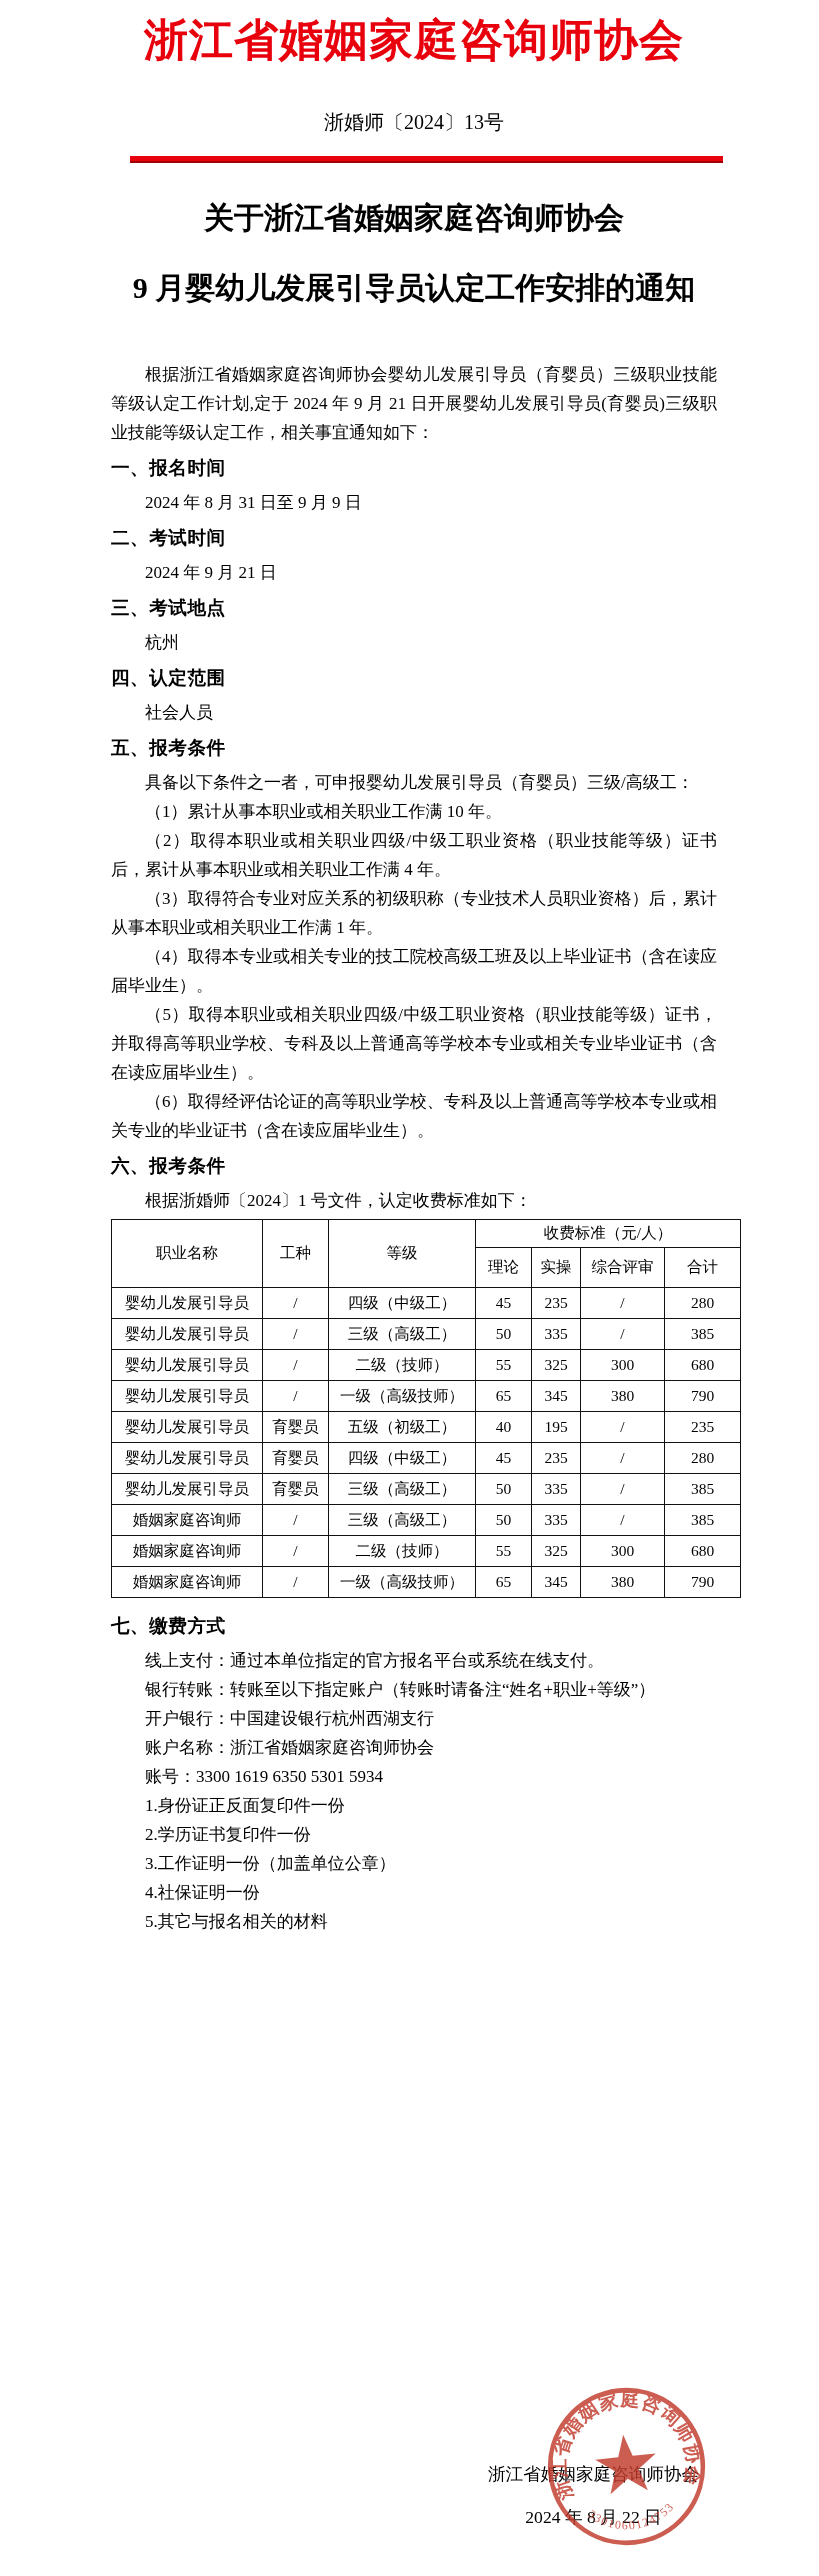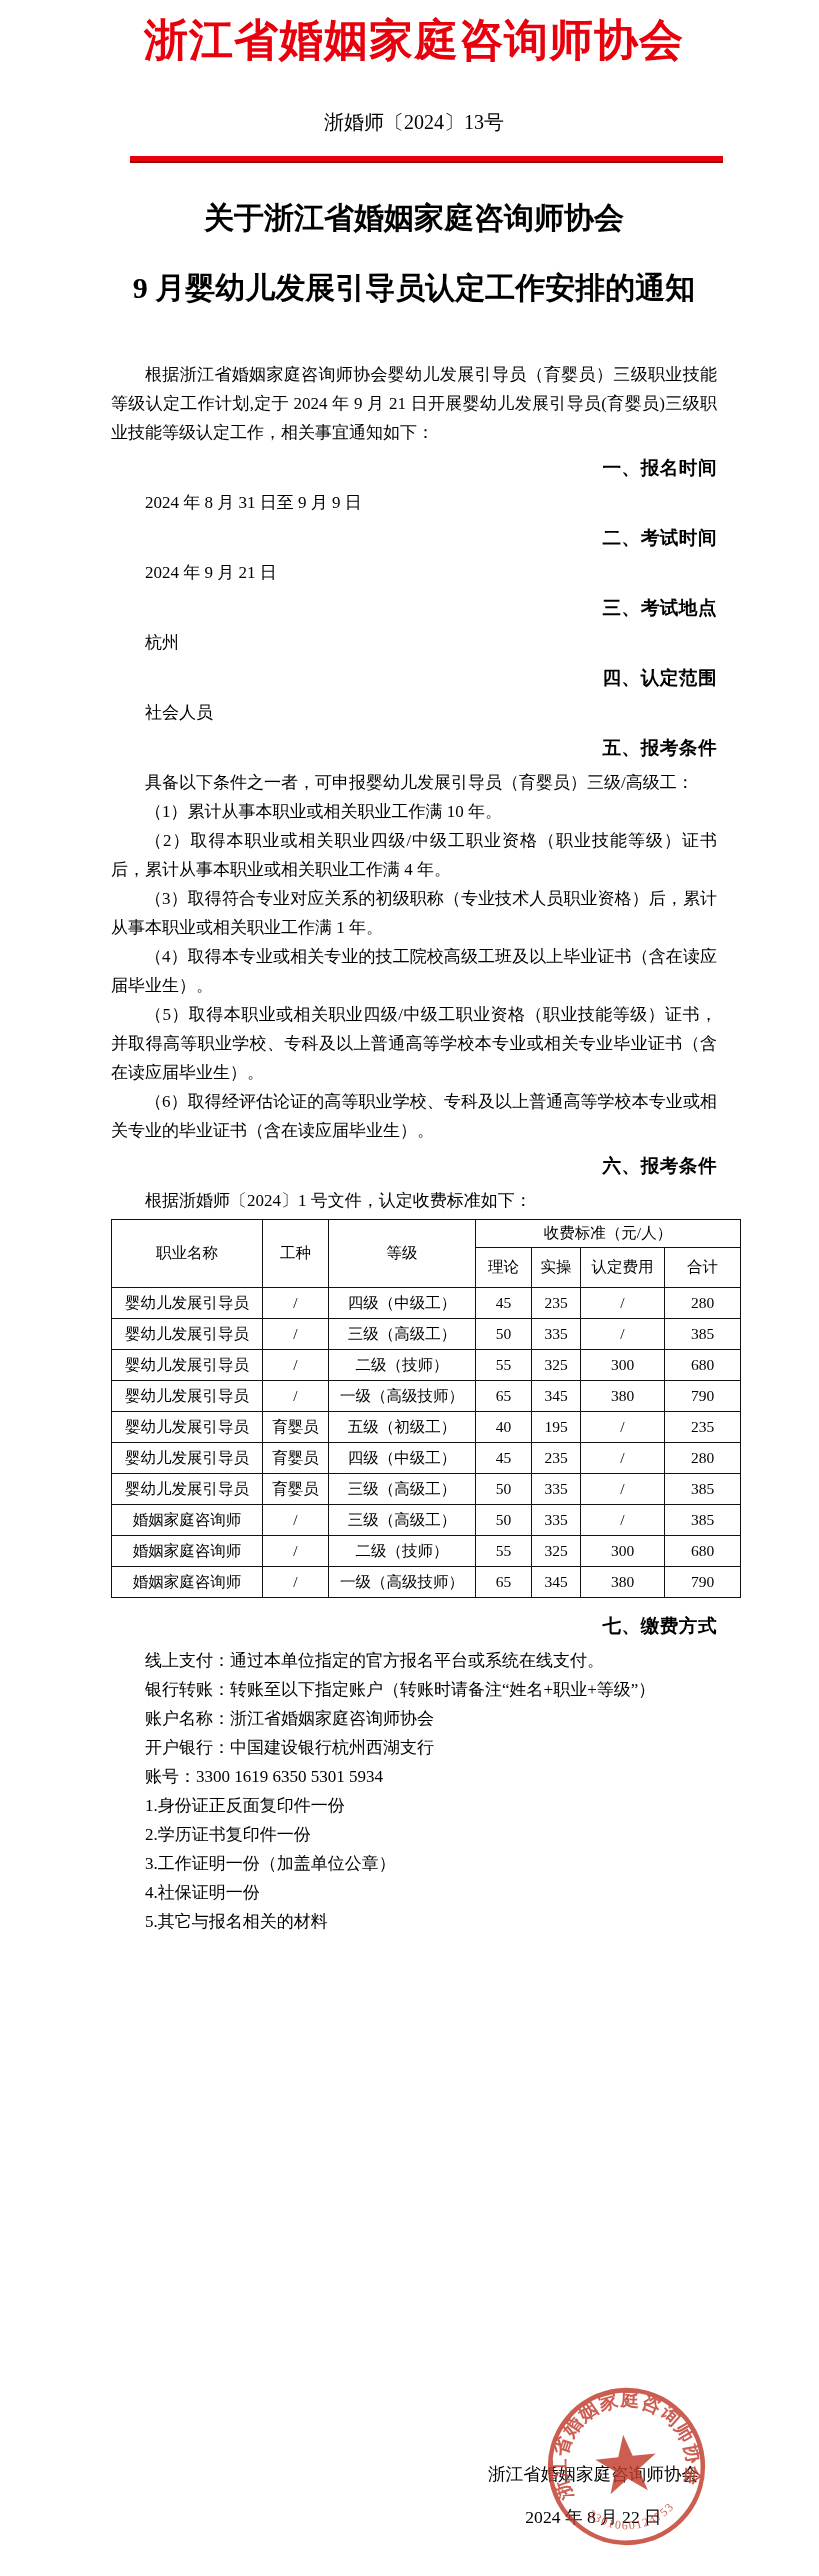--- a/index.html
+++ b/index.html
@@ -55,21 +55,20 @@
     text-indent:2em;
   }
   p.intro{margin-top:37px;}
   h3.sec{
     margin:0;
     font-size:18.6px;
     line-height:41px;
     font-weight:700;
     font-family:"Liberation Sans","DejaVu Sans",sans-serif;
     letter-spacing:0.5px;
-    text-align:right;
   }
 
   table.fee{
     margin-top:4.1px;
     width:628px;
     border-collapse:collapse;
     border:1.5px solid #111;
     font-size:15.5px;
     table-layout:fixed;
   }
@@ -168,21 +167,21 @@
       <tbody>
           <tr>
         <th rowspan="2">职业名称</th>
         <th rowspan="2">工种</th>
         <th rowspan="2">等级</th>
         <th colspan="4" class="fee-group">收费标准（元/人）</th>
       </tr>
       <tr class="sub">
         <th>理论</th>
         <th>实操</th>
-        <th>认定费用</th>
+        <th>综合评审</th>
         <th>合计</th>
       </tr>
       <tr>
         <td>婴幼儿发展引导员</td>
         <td>/</td>
         <td>四级（中级工）</td>
         <td>45</td>
         <td>235</td>
         <td>/</td>
         <td>280</td>
@@ -267,22 +266,22 @@
         <td>345</td>
         <td>380</td>
         <td>790</td>
       </tr>
     </tbody>
       </table>
 
     <h3 class="sec" style="margin-top:7.2px">七、缴费方式</h3>
     <p class="body">线上支付：通过本单位指定的官方报名平台或系统在线支付。</p>
     <p class="body">银行转账：转账至以下指定账户（转账时请备注“姓名+职业+等级”）</p>
+    <p class="body">开户银行：中国建设银行杭州西湖支行</p>
     <p class="body">账户名称：浙江省婚姻家庭咨询师协会</p>
-    <p class="body">开户银行：中国建设银行杭州西湖支行</p>
     <p class="body">账号：3300 1619 6350 5301 5934</p>
 
     <p class="body">1.身份证正反面复印件一份</p>
     <p class="body">2.学历证书复印件一份</p>
     <p class="body">3.工作证明一份（加盖单位公章）</p>
     <p class="body">4.社保证明一份</p>
     <p class="body">5.其它与报名相关的材料</p>
 
   </div>
 

